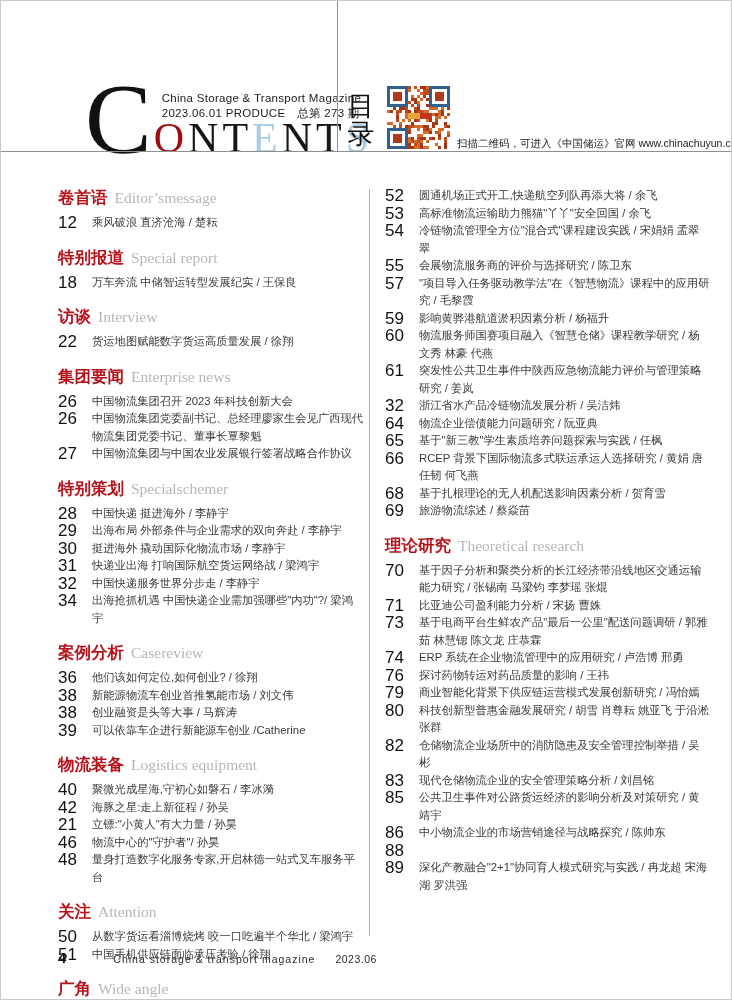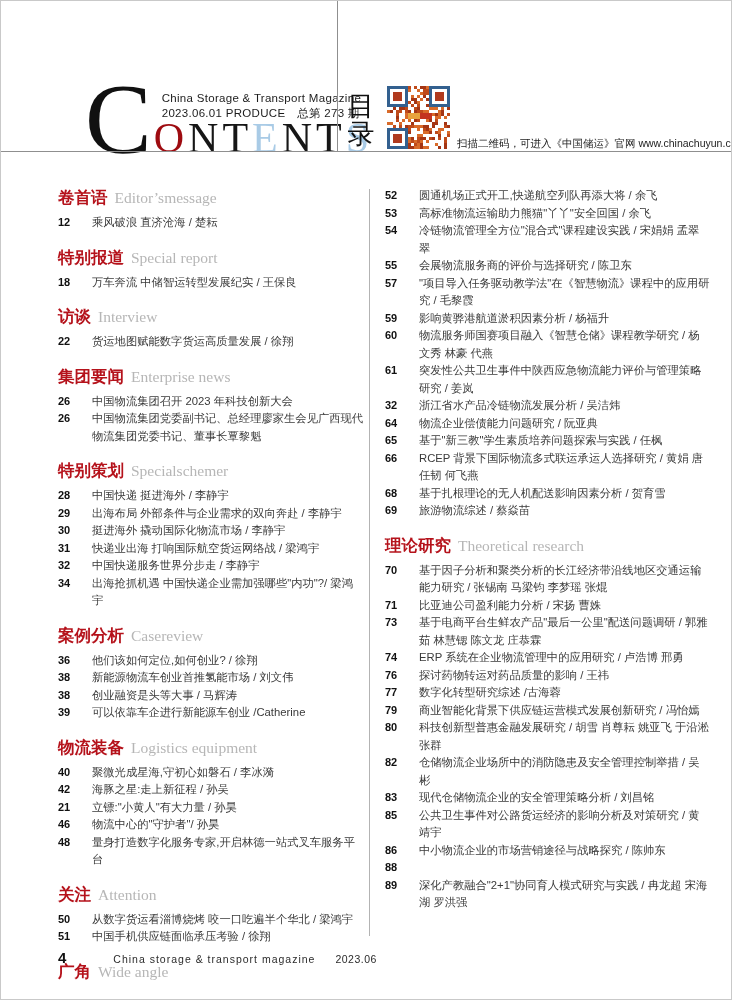--- a/index.html
+++ b/index.html
@@ -21,21 +21,21 @@
   
   .col{position:absolute;top:186px;}
   .col-left{left:57px;width:306px;}
   .col-right{left:384px;width:325px;}
   .col-divider{position:absolute;left:368px;top:188px;width:1px;height:747px;background:#b3b3b3;}
   .section{margin-bottom:15px;}
   .sec-head{line-height:20px;margin-bottom:6px;white-space:nowrap;}
   .sec-cn{color:#b5121b;font-weight:bold;font-size:16.5px;}
   .sec-en{color:#b6b6b6;font-family:"Liberation Serif","DejaVu Serif",serif;font-size:15.5px;margin-left:7px;}
   .item{display:flex;font-size:11.3px;line-height:17.5px;color:#3a3a3a;}
-  .item-page{flex:none;width:34px;font-weight:bold;color:#111;font-size:11px;}
+  .item-page{flex:none;width:34px;font-weight:normal;color:#111;font-size:17px;}
   .item-text{flex:1;}
   
   .footer{position:absolute;left:57px;top:948px;display:flex;align-items:baseline;}
   .footer-page{font-size:15px;font-weight:bold;color:#111;}
   .footer-mag{font-size:10.5px;color:#2b2b2b;letter-spacing:1px;margin-left:47px;}
   .footer-issue{font-size:10.5px;color:#2b2b2b;letter-spacing:0.5px;margin-left:20px;}
 </style>
 </head>
 <body>
 
@@ -252,20 +252,24 @@
       <div class="section">
         <div class="sec-head"><span class="sec-cn">集团要闻</span><span class="sec-en">Enterprise news</span></div>
         <div class="item">
           <span class="item-page">26</span>
           <span class="item-text">中国物流集团召开 2023 年科技创新大会</span>
         </div>
         <div class="item">
           <span class="item-page">26</span>
           <span class="item-text">中国物流集团党委副书记、总经理廖家生会见广西现代物流集团党委书记、董事长覃黎魁</span>
         </div>
+        <div class="item">
+          <span class="item-page">27</span>
+          <span class="item-text">中国物流集团与中国农业发展银行签署战略合作协议</span>
+        </div>
       </div>
       <div class="section">
         <div class="sec-head"><span class="sec-cn">特别策划</span><span class="sec-en">Specialschemer</span></div>
         <div class="item">
           <span class="item-page">28</span>
           <span class="item-text">中国快递 挺进海外 / 李静宇</span>
         </div>
         <div class="item">
           <span class="item-page">29</span>
           <span class="item-text">出海布局 外部条件与企业需求的双向奔赴 / 李静宇</span>
@@ -418,24 +422,20 @@
           <span class="item-page">73</span>
           <span class="item-text">基于电商平台生鲜农产品"最后一公里"配送问题调研 / 郭雅茹 林慧锶 陈文龙 庄恭霖</span>
         </div>
         <div class="item">
           <span class="item-page">74</span>
           <span class="item-text">ERP 系统在企业物流管理中的应用研究 / 卢浩博 邢勇</span>
         </div>
         <div class="item">
           <span class="item-page">76</span>
           <span class="item-text">探讨药物转运对药品质量的影响 / 王祎</span>
-        </div>
-        <div class="item">
-          <span class="item-page">77</span>
-          <span class="item-text">数字化转型研究综述 /古海蓉</span>
         </div>
         <div class="item">
           <span class="item-page">79</span>
           <span class="item-text">商业智能化背景下供应链运营模式发展创新研究 / 冯怡嫣</span>
         </div>
         <div class="item">
           <span class="item-page">80</span>
           <span class="item-text">科技创新型普惠金融发展研究 / 胡雪 肖尊耘 姚亚飞 于沿淞 张群</span>
         </div>
         <div class="item">

